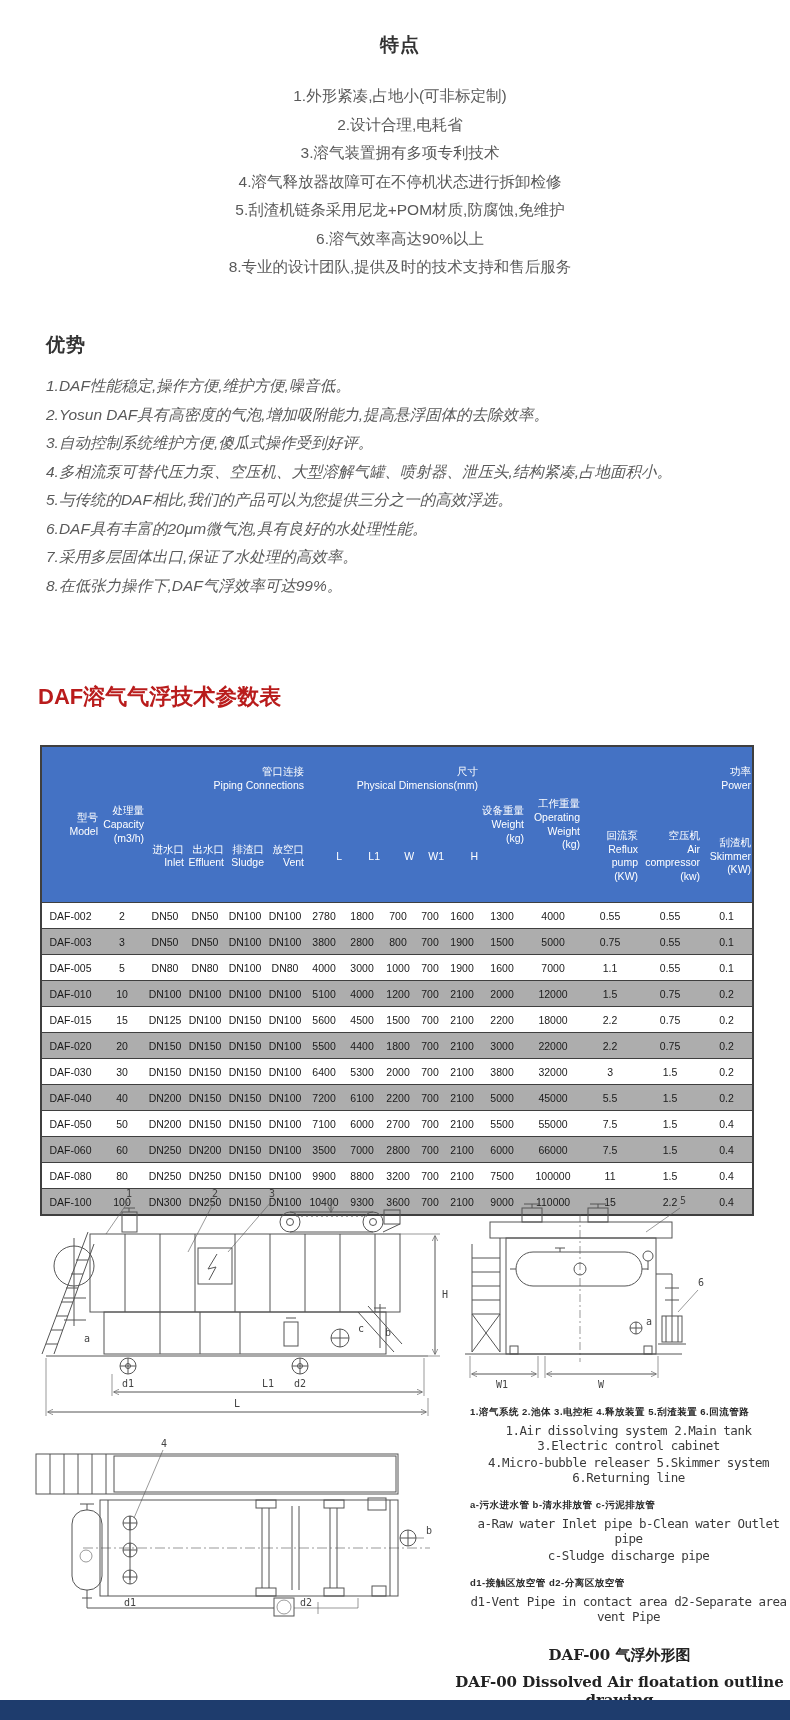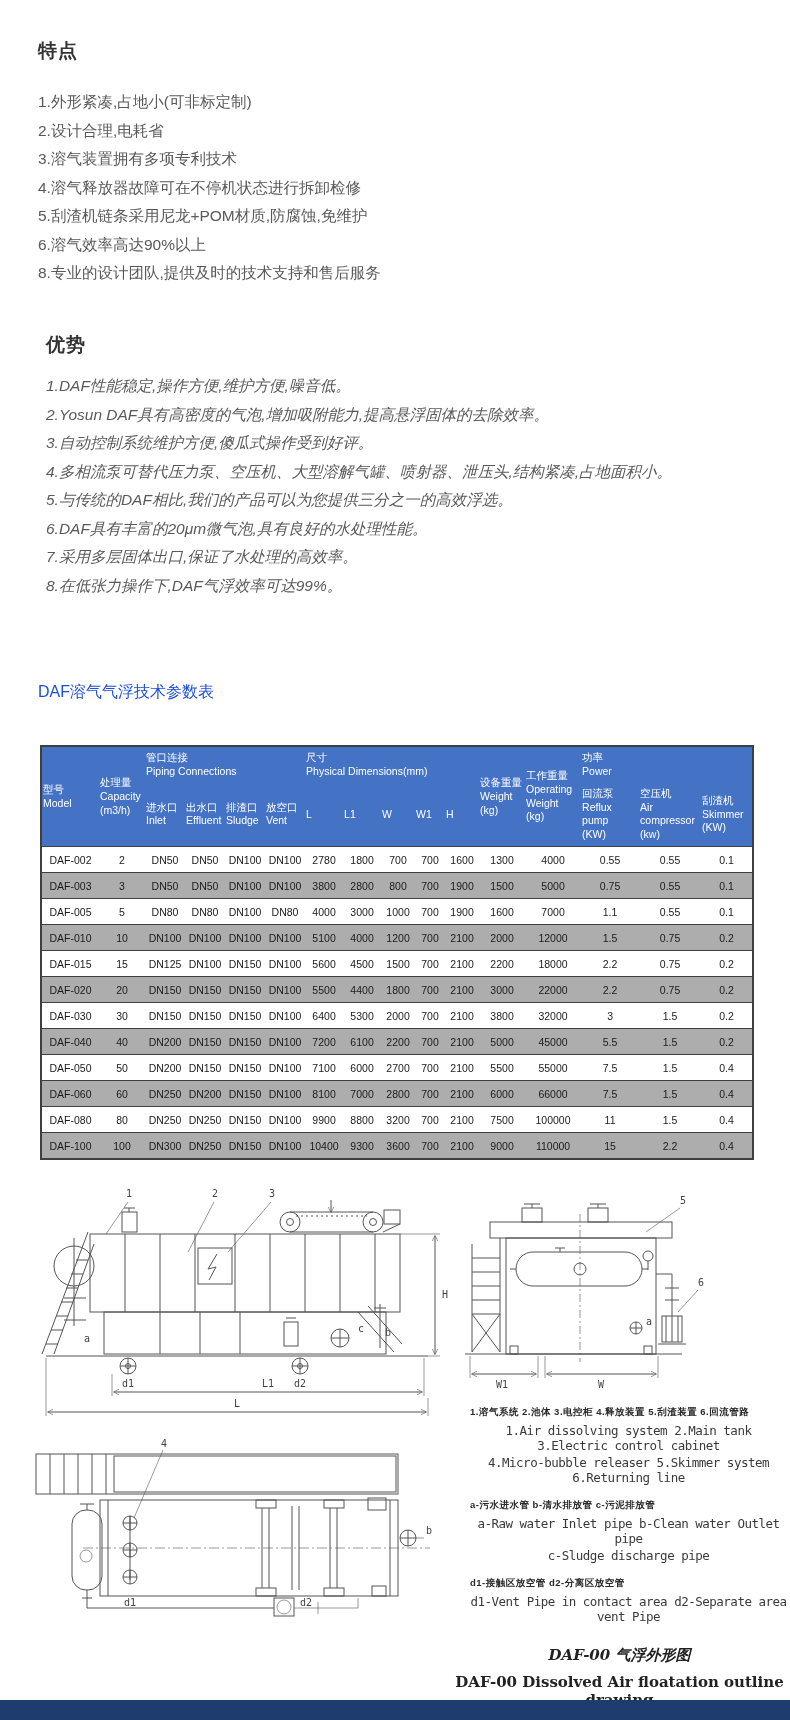--- a/index.html
+++ b/index.html
@@ -9,34 +9,34 @@
     -webkit-font-smoothing:antialiased;overflow:hidden;
   }
   .abs{position:absolute;}
   .sec-heading{
     font-size:19px;font-weight:bold;color:#333333;letter-spacing:1px;
   }
   ul.plain{list-style:none;margin:0;padding:0;}
   ul.plain li{
     font-size:15.5px;color:#595959;line-height:28.5px;white-space:normal;
   }
-  #features{left:38px;top:38px;width:724px;}
+  #features{left:38px;top:32px;width:724px;text-align:center;}
   #features ul{margin-top:24px;}
   #advantages{left:46px;top:332px;width:724px;}
   #advantages ul{margin-top:14px;font-style:italic;}
-  #param-title{left:38px;top:682px;font-size:16px;font-weight:normal;color:#1d4ed8;}
+  #param-title{left:38px;top:682px;font-size:22px;font-weight:bold;color:#b91c1c;}
 
   
   #param-table{left:40px;top:745px;width:712px;}
   table{border-collapse:collapse;table-layout:fixed;width:712px;
         border:2px solid #3f3f3f;}
   thead th{
     background:var(--accent,#4472c4);color:#ffffff;font-weight:normal;
-    font-size:10.5px;line-height:1.32;padding:4px 1px;vertical-align:middle;
-    text-align:left;
+    font-size:10.5px;line-height:1.32;padding:18px 1px;vertical-align:middle;
+    text-align:right;
   }
   thead th span{display:block;}
   tbody td{
     font-size:10.5px;color:#1a1a1a;text-align:center;height:25px;
     padding:0 1px;border-top:1px solid #3f3f3f;background:#ffffff;
     overflow:hidden;
   }
   tbody tr.stripe td{background:var(--stripe,#adadad);}
 
   
@@ -52,21 +52,21 @@
   #diagram-end{left:450px;top:1192px;}
   #diagram-plan{left:28px;top:1438px;}
 
   
   #legend{left:452px;top:1406px;width:335px;}
   .lg-zh{font-size:9.5px;font-weight:bold;color:#2a2a2a;margin:0 0 4px 18px;letter-spacing:0.5px;}
   .lg-en{font-size:12.5px;color:#3a3a3a;margin:0 0 2px 18px;
          font-family:"DejaVu Sans Mono",monospace;letter-spacing:-0.5px;text-align:center;}
   .lg-gap{height:12px;}
   .lg-cap-zh{font-family:"DejaVu Serif",serif;font-size:15px;font-weight:bold;
-             color:#222222;text-align:center;margin-top:22px;font-style:italic;}
+             color:#222222;text-align:center;margin-top:22px;}
   .lg-cap-en{font-family:"DejaVu Serif",serif;font-size:15px;font-weight:bold;
              color:#222222;text-align:center;margin-top:8px;}
 
   #footer-bar{left:0;top:1700px;width:790px;height:20px;background:var(--footer,#1e3c6d);}
 </style>
 </head>
 <body>
 
 <div id="features" class="abs">
   <div class="sec-heading">特点</div>
@@ -363,21 +363,21 @@
           <td>1.5</td>
           <td>0.4</td>
         </tr>
         <tr class="stripe">
           <td>DAF-060</td>
           <td>60</td>
           <td>DN250</td>
           <td>DN200</td>
           <td>DN150</td>
           <td>DN100</td>
-          <td>8100</td>
+          <td>3500</td>
           <td>7000</td>
           <td>2800</td>
           <td>700</td>
           <td>2100</td>
           <td>6000</td>
           <td>66000</td>
           <td>7.5</td>
           <td>1.5</td>
           <td>0.4</td>
         </tr>

